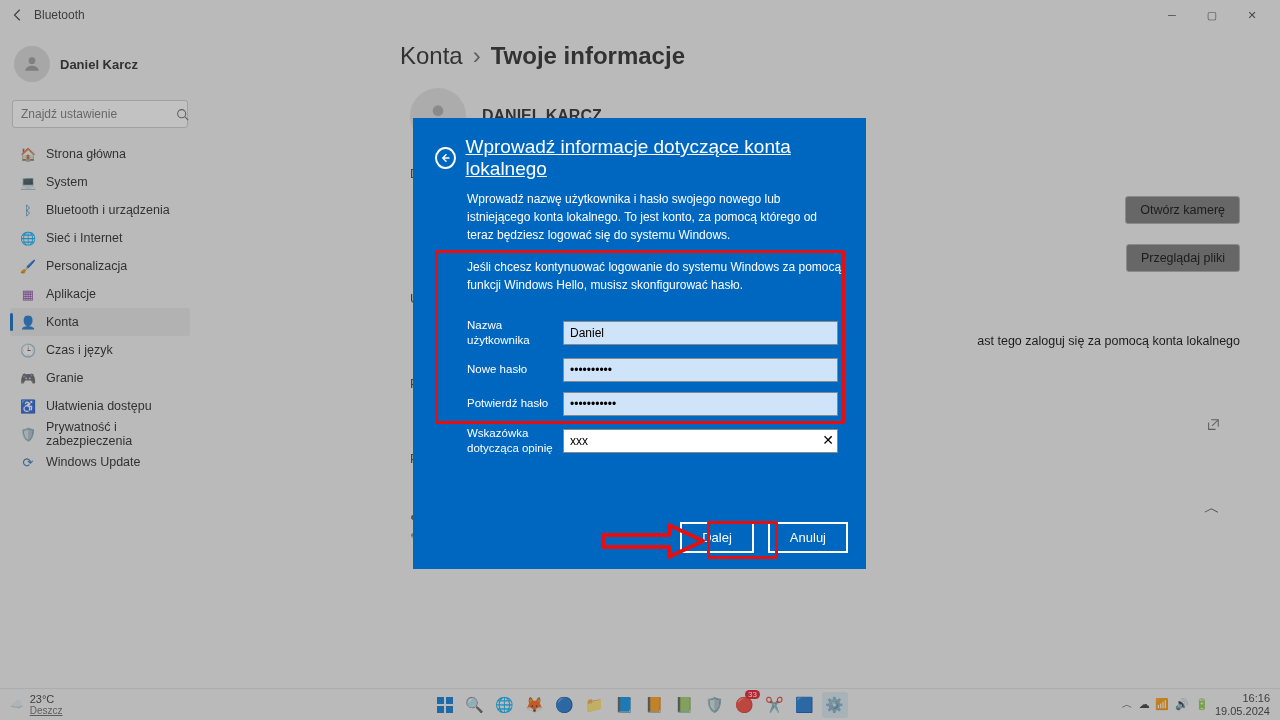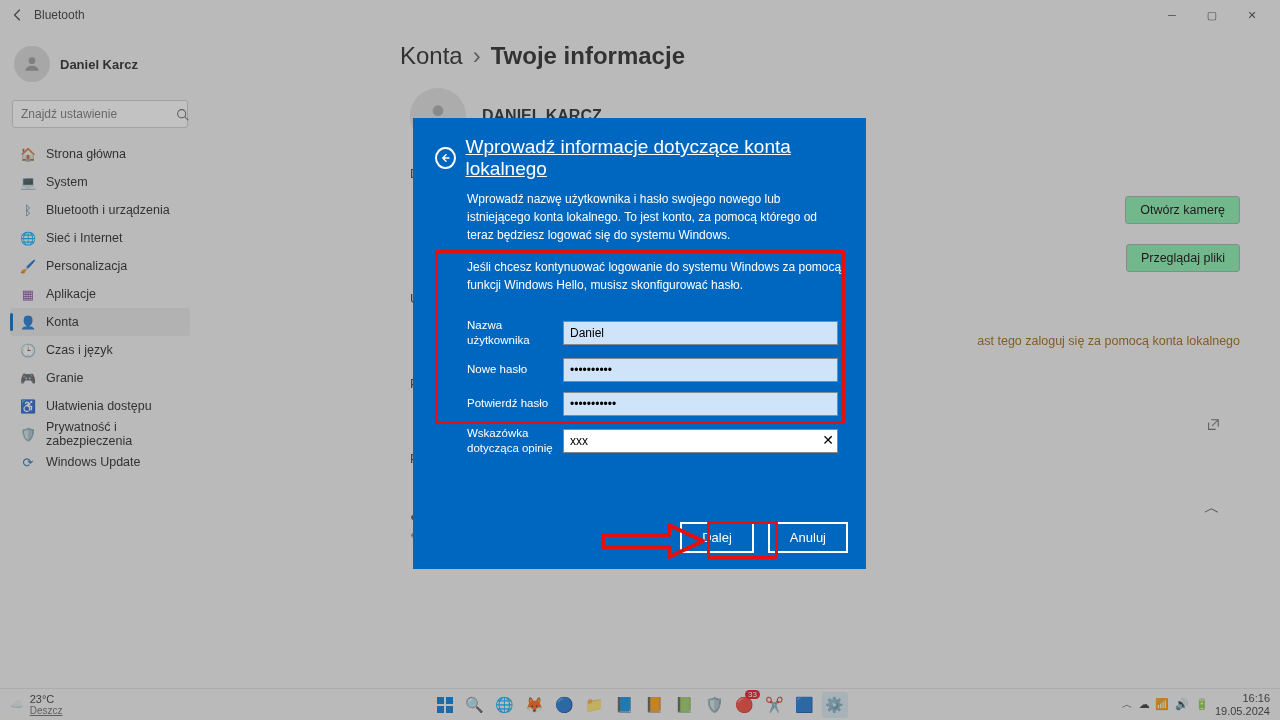--- a/index.html
+++ b/index.html
@@ -27,22 +27,22 @@
 .nav-icon { width:16px; height:16px; display:flex; align-items:center; justify-content:center; font-size:13px;}
 
 
 .main { position:absolute; left:220px; right:20px; top:36px; }
 .breadcrumb { font-size:24px; font-weight:600; color:#222; display:flex; gap:10px; align-items:center; margin:6px 0 18px 180px;}
 .breadcrumb .sep { color:#666; font-weight:400;}
 .card-avatar { width:56px; height:56px; border-radius:50%; background:#ddd; display:flex; align-items:center; justify-content:center; color:#999; margin-right:16px;}
 .profile-row { display:flex; align-items:center; margin-left:190px;}
 .profile-name { font-size:16px; font-weight:600; color:#222;}
 .section-label { font-size:13px; color:#333; margin:22px 0 8px 190px;}
-.btn-outline { border:1px solid #aaa; background:#86efac; padding:6px 14px; font-size:12.5px; border-radius:3px; position:absolute;}
-.link-small { font-size:12.5px; color:#a16207;}
+.btn-outline { border:1px solid #aaa; background:#737373; padding:6px 14px; font-size:12.5px; border-radius:3px; position:absolute;}
+.link-small { font-size:12.5px; color:#000000;}
 .help-row { display:flex; gap:10px; align-items:center; font-size:12.5px; color:#0067c0; margin-left:190px; margin-top:44px;}
 .help-row + .help-row { margin-top:6px;}
 .help-icon { width:14px; color:#555;}
 .external-icon { position:absolute; right:40px; color:#666;}
 .chevron { position:absolute; right:40px; color:#333;}
 
 
 .dialog { position:absolute; z-index:100; left:413px; top:118px; width:453px; height:451px; background:#0067c0; color:#fff; padding:18px 22px 18px 22px;}
 .dialog-title-row { display:flex; align-items:center; gap:10px; margin-bottom:10px;text-decoration:underline;}
 .dialog-back { width:22px; height:22px; border:2px solid #fff; border-radius:50%; display:flex; align-items:center; justify-content:center; font-size:12px;}

